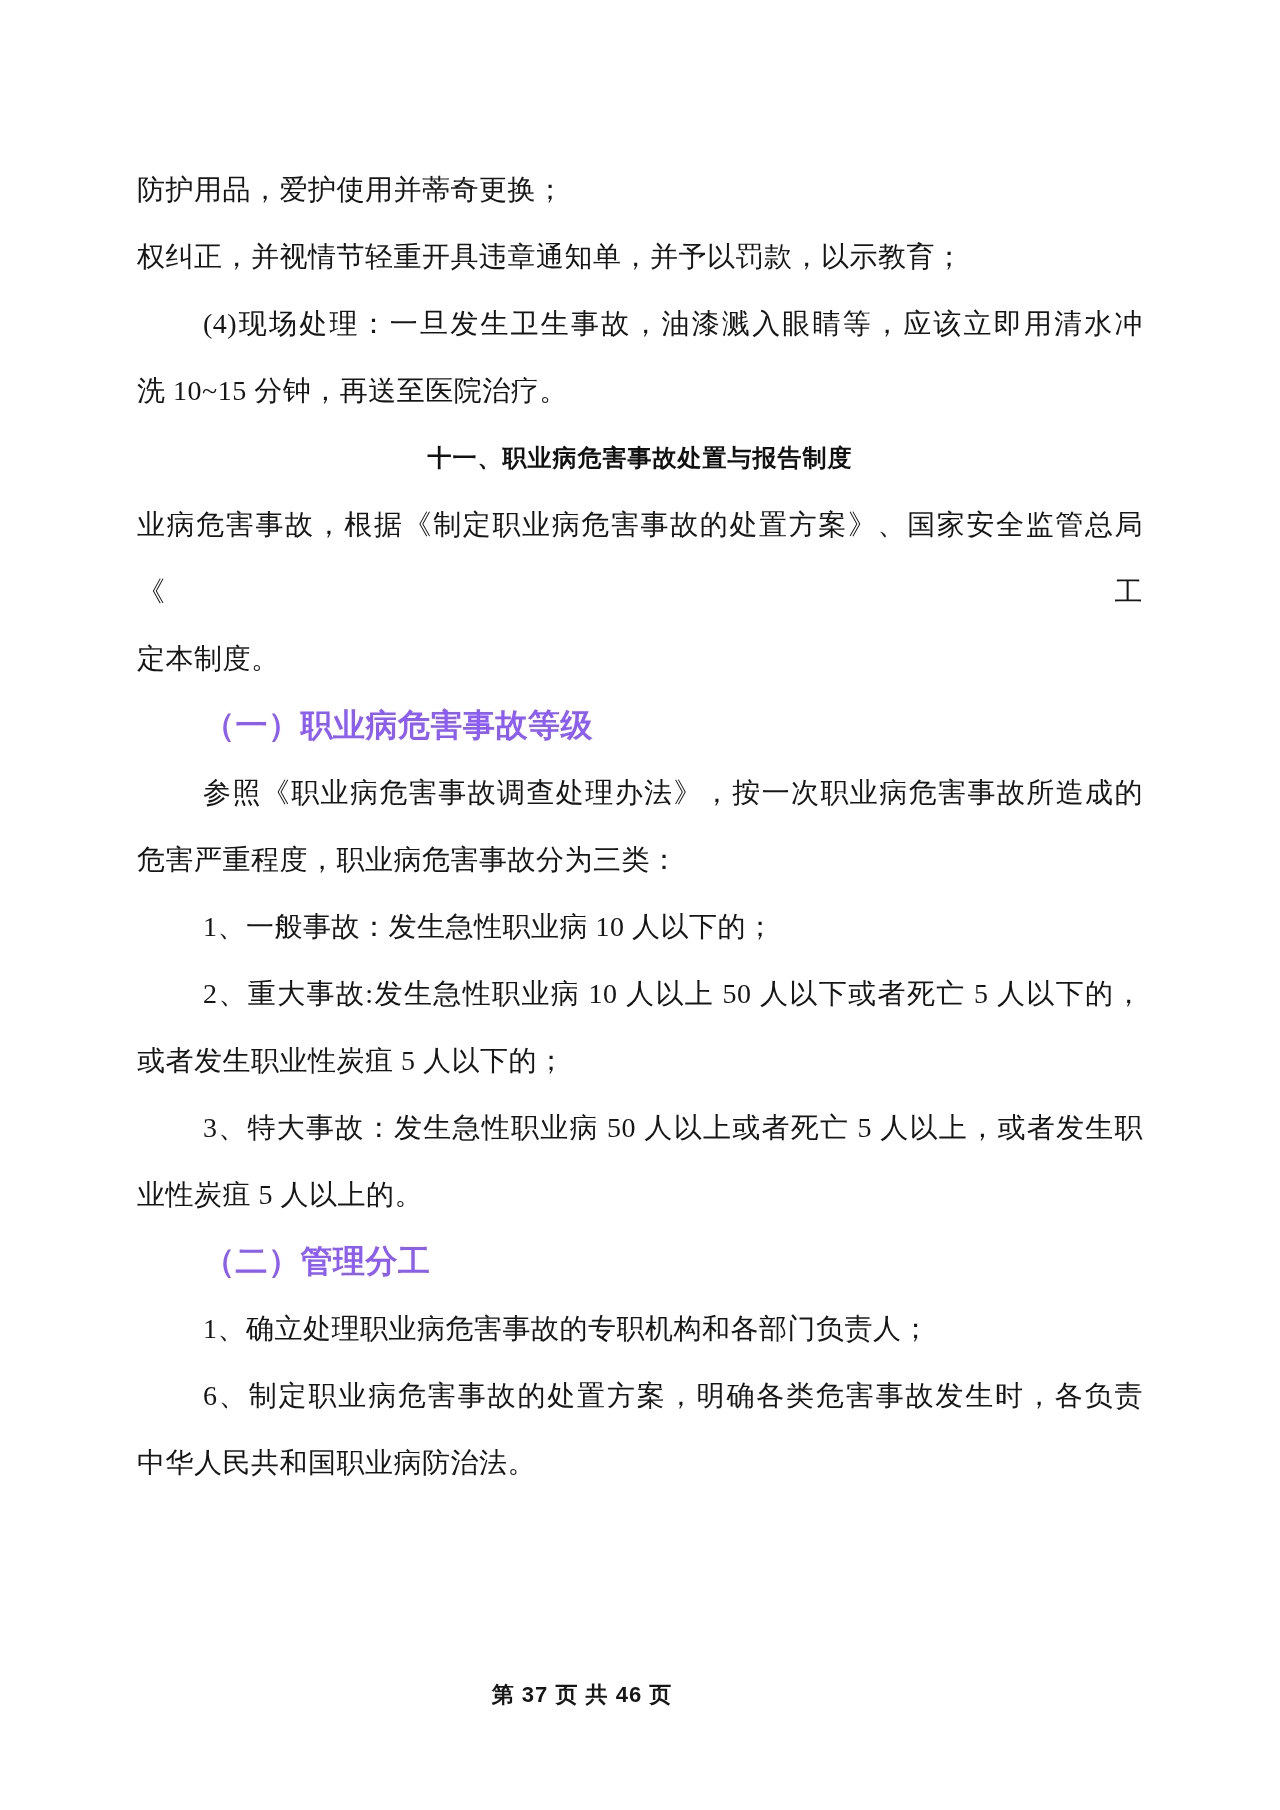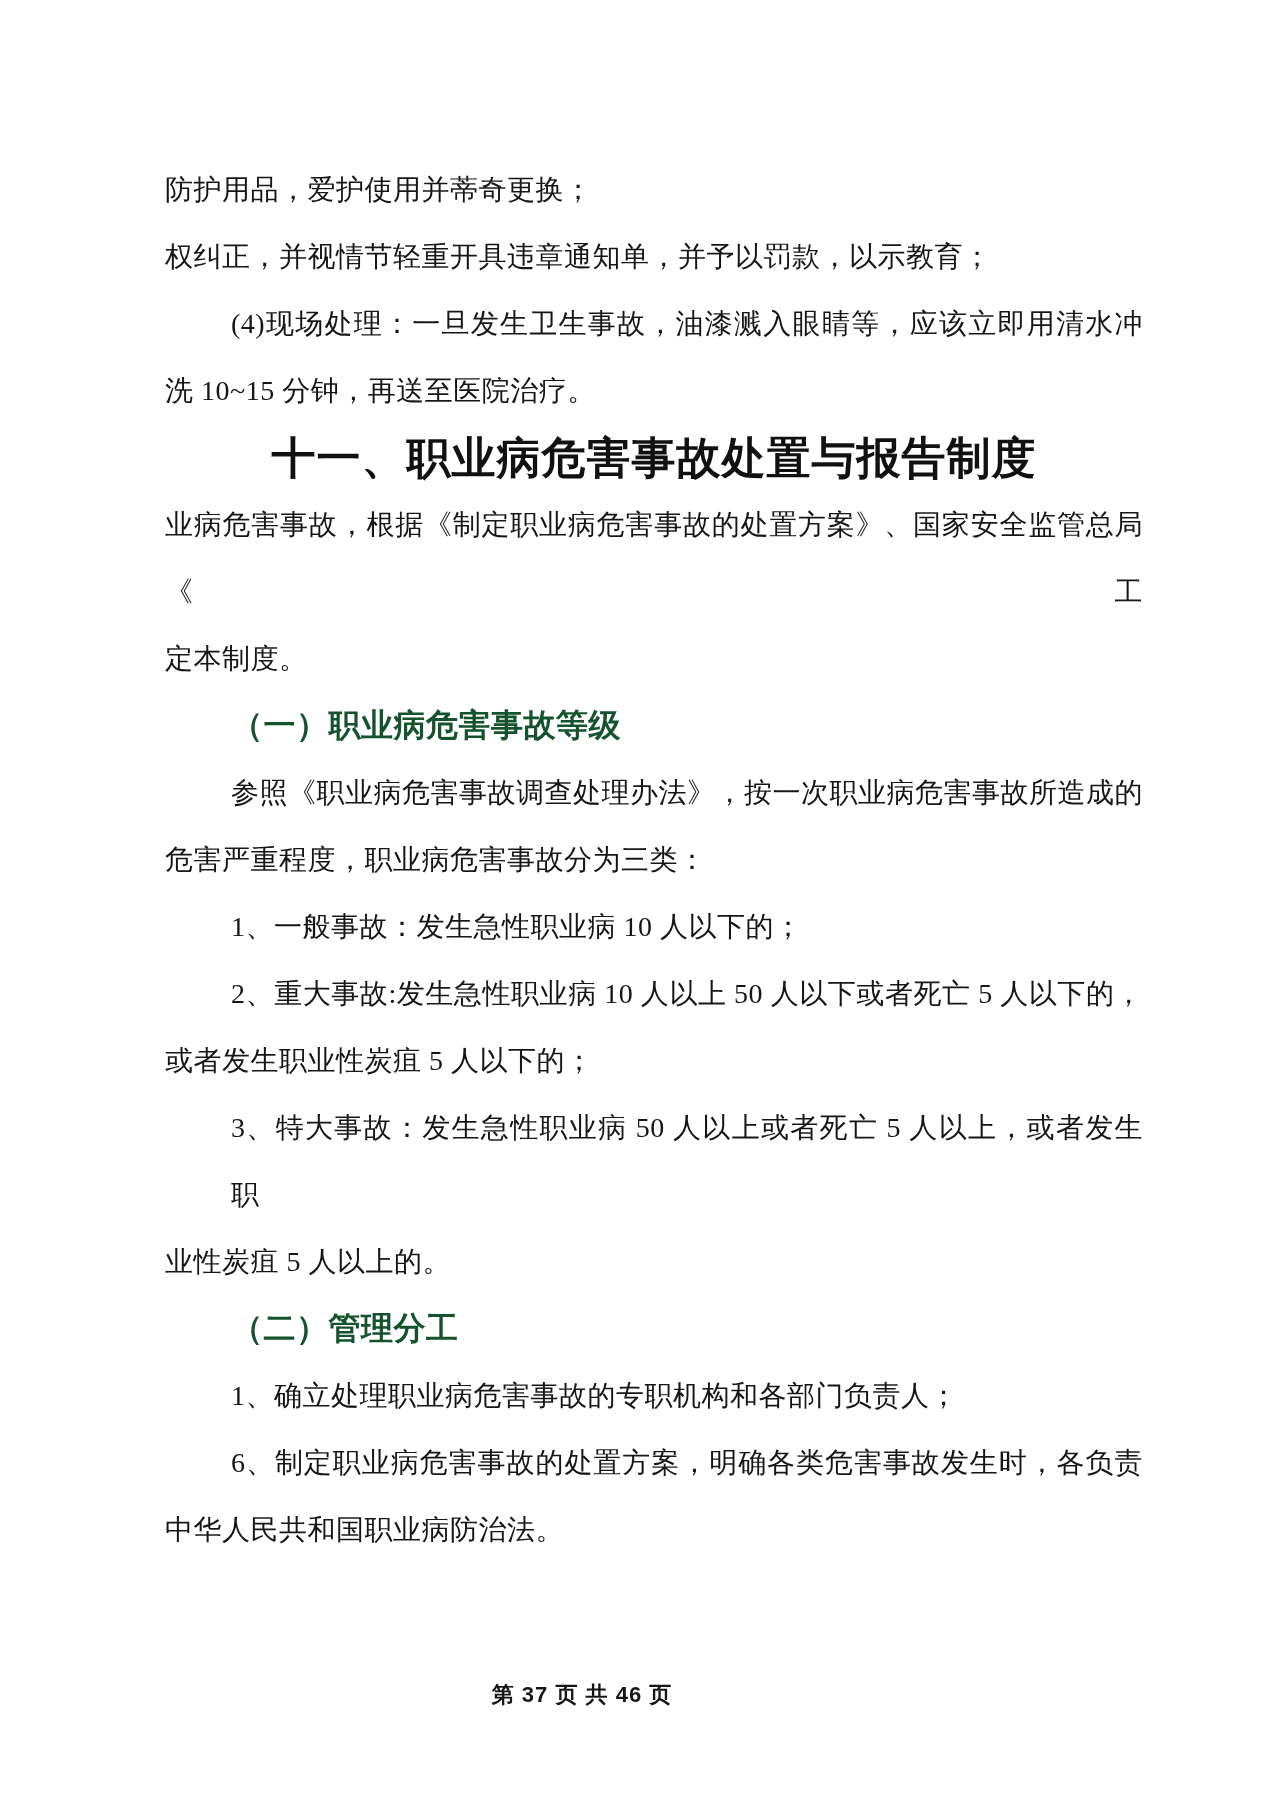--- a/index.html
+++ b/index.html
@@ -20,43 +20,42 @@
     top: 156px;
     width: 1006px;
   }
   .line {
     min-height: 67px;
     line-height: 67px;
     font-size: 28px;
     color: #161616;
     white-space: pre-wrap;
     letter-spacing: 0.5px;
-    margin-left: 28px;
   }
   .indent {
     padding-left: 66px;
   }
   .justify {
     text-align: justify;
     text-align-last: justify;
   }
   .chapter {
     font-family: "Liberation Sans", "DejaVu Sans", sans-serif;
     font-weight: 700;
-    font-size: 44px;
+    font-size: 24px;
     letter-spacing: 1px;
     text-align: right;
     text-align-last: center;
     color: #111111;
   }
   .subhead {
     font-family: "Liberation Sans", "DejaVu Sans", sans-serif;
     font-weight: 700;
     font-size: 32px;
-    color: #14532d;
+    color: #8b5cf6;
   }
   .page-footer {
     position: absolute;
     top: 1680px;
     left: -58px;
     width: 1280px;
     text-align: center;
     font-family: "Liberation Sans", "DejaVu Sans", sans-serif;
     font-weight: 700;
     font-size: 22px;

